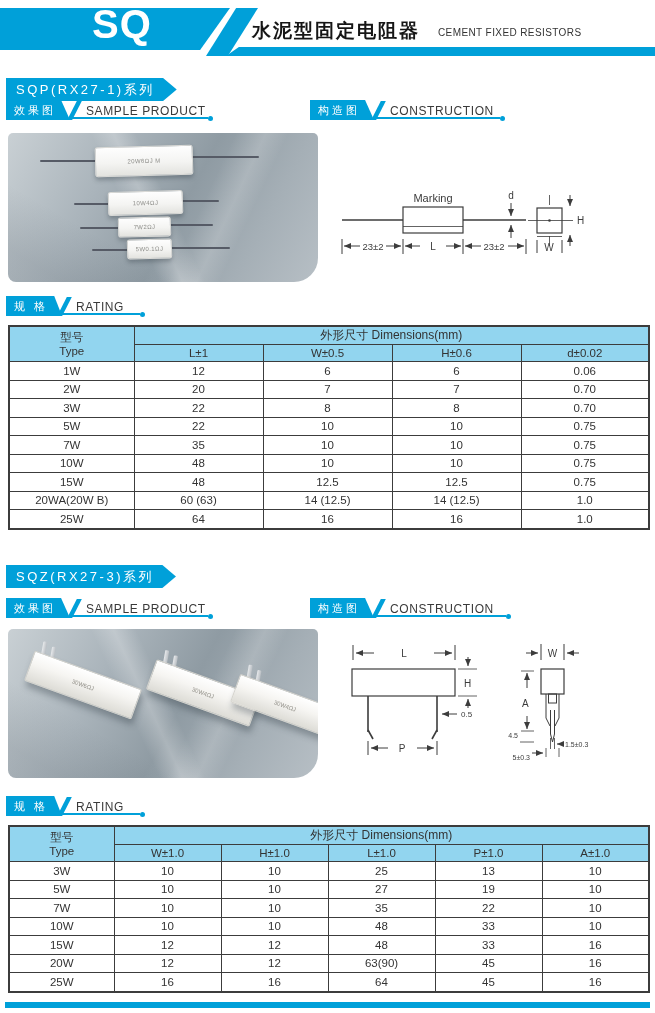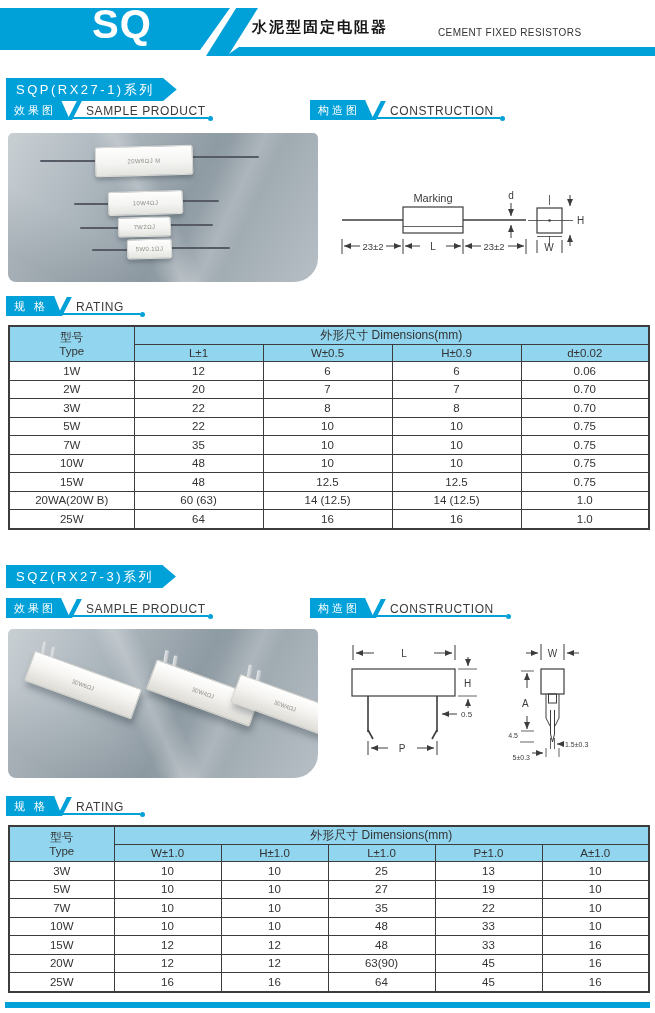--- a/index.html
+++ b/index.html
@@ -9,21 +9,21 @@
 
   
   .brand-band{position:absolute;left:0;top:8px;width:230px;height:42px;background:#00a0d9;
     clip-path:polygon(0 0,100% 0,87% 100%,0 100%);}
   .brand-logo{position:absolute;left:92px;top:2px;font-size:40px;font-weight:bold;
     color:#fff;letter-spacing:1px;}
   .band-wedge{position:absolute;left:206px;top:8px;width:52px;height:48px;background:#00a0d9;
     clip-path:polygon(58% 0,100% 0,42% 100%,0 100%);}
   .band-underline{position:absolute;left:226px;top:47px;width:429px;height:9px;background:#00a0d9;
     clip-path:polygon(3% 0,100% 0,100% 100%,0 100%);}
-  .title-cn{position:absolute;left:252px;top:18px;font-size:15px;font-weight:bold;color:#161616;
+  .title-cn{position:absolute;left:252px;top:18px;font-size:19px;font-weight:bold;color:#161616;
     letter-spacing:2px;}
   .title-en{position:absolute;left:438px;top:27px;font-size:10px;color:#333;letter-spacing:.4px;}
 
   
   .series-banner{position:absolute;left:6px;height:23px;background:#00a0d9;color:#fff;
     font-size:13px;letter-spacing:2.5px;line-height:23px;padding:0 22px 0 10px;
     clip-path:polygon(0 0,92% 0,100% 50%,92% 100%,0 100%);}
 
   
   .tag-row{position:absolute;height:20px;}
@@ -193,21 +193,21 @@
       <tr>
         <th rowspan="2" class="th-type">
           <span>型号</span><br>
           <span>Type</span>
         </th>
         <th colspan="4" class="gh">外形尺寸 Dimensions(mm)</th>
       </tr>
       <tr>
         <th class="sh">L±1</th>
         <th class="sh">W±0.5</th>
-        <th class="sh">H±0.9</th>
+        <th class="sh">H±0.6</th>
         <th class="sh">d±0.02</th>
       </tr>
     </thead>
     <tbody>
         <tr>
           <td>1W</td>
           <td>12</td>
           <td>6</td>
           <td>6</td>
           <td>0.06</td>

